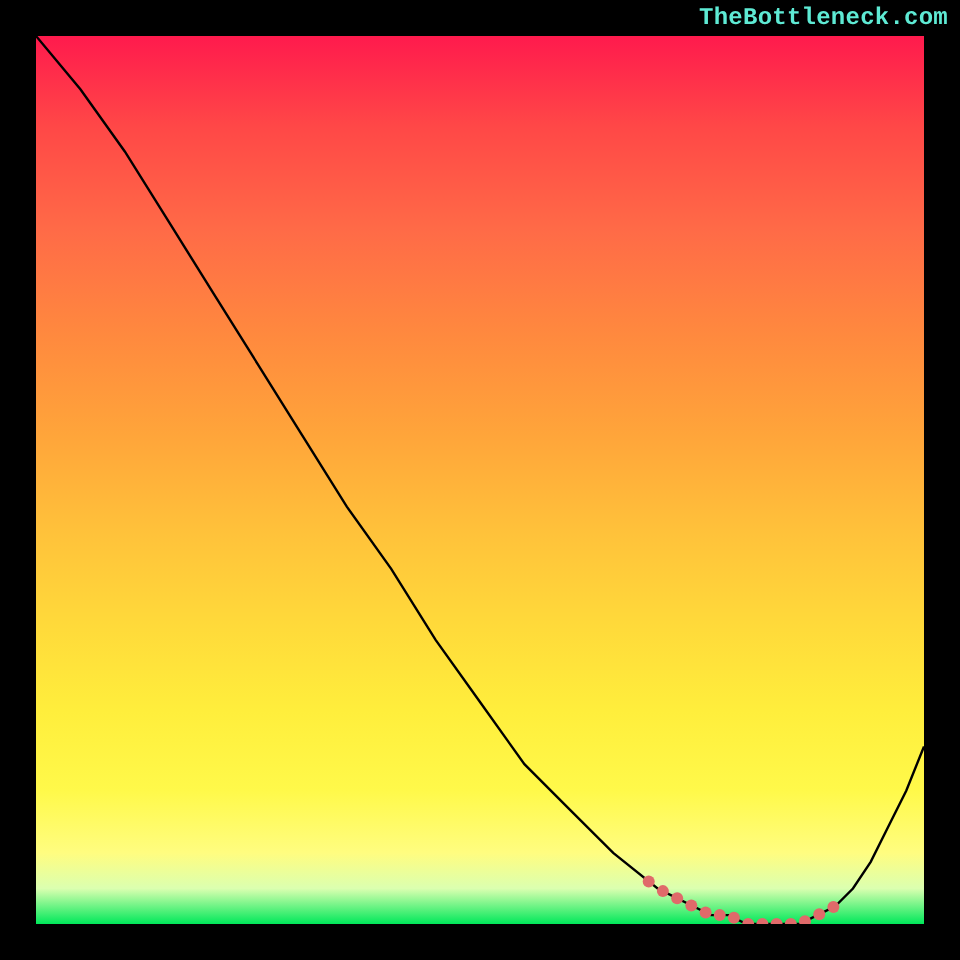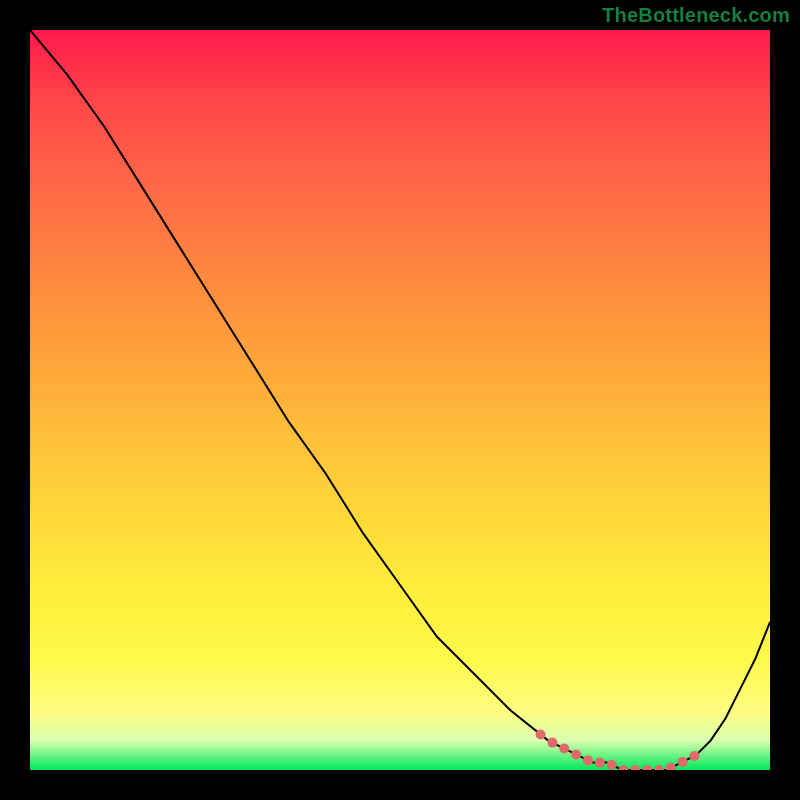--- a/index.html
+++ b/index.html
@@ -7,24 +7,24 @@
   .frame {
     position: relative;
     width: 800px;
     height: 800px;
     background: #000;
   }
   .watermark {
     position: absolute;
     top: 4px;
     right: 10px;
-    font-family: Liberation Sans, sans-serif;
+    font-family: Liberation Mono, monospace;
     font-size: 20px;
     font-weight: bold;
-    color: #15803d;
+    color: #5eead4;
     letter-spacing: 0.2px;
     z-index: 10;
   }
   .plot-area {
     position: absolute;
     left: 30px;
     top: 30px;
     width: 740px;
     height: 740px;
     background: linear-gradient(to bottom,

